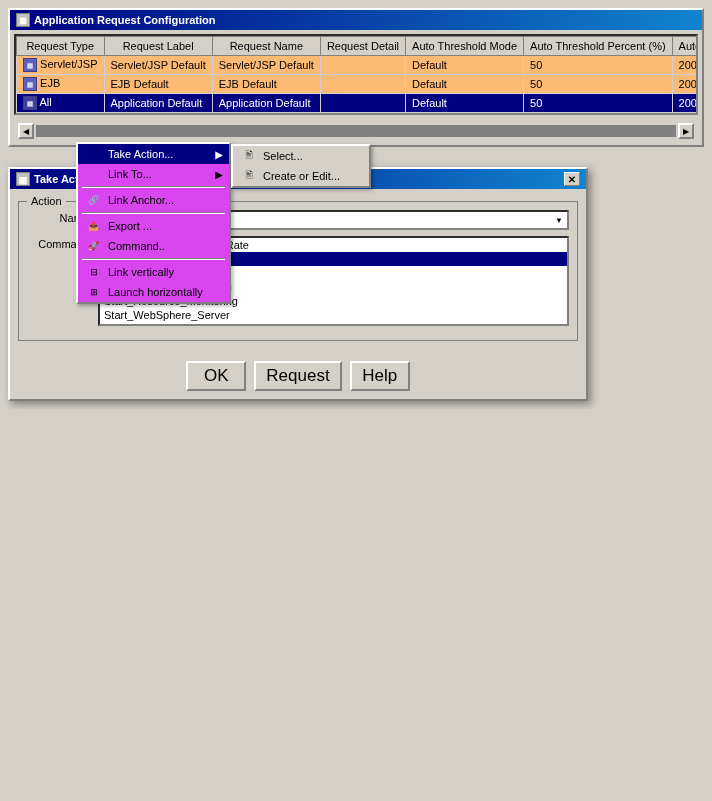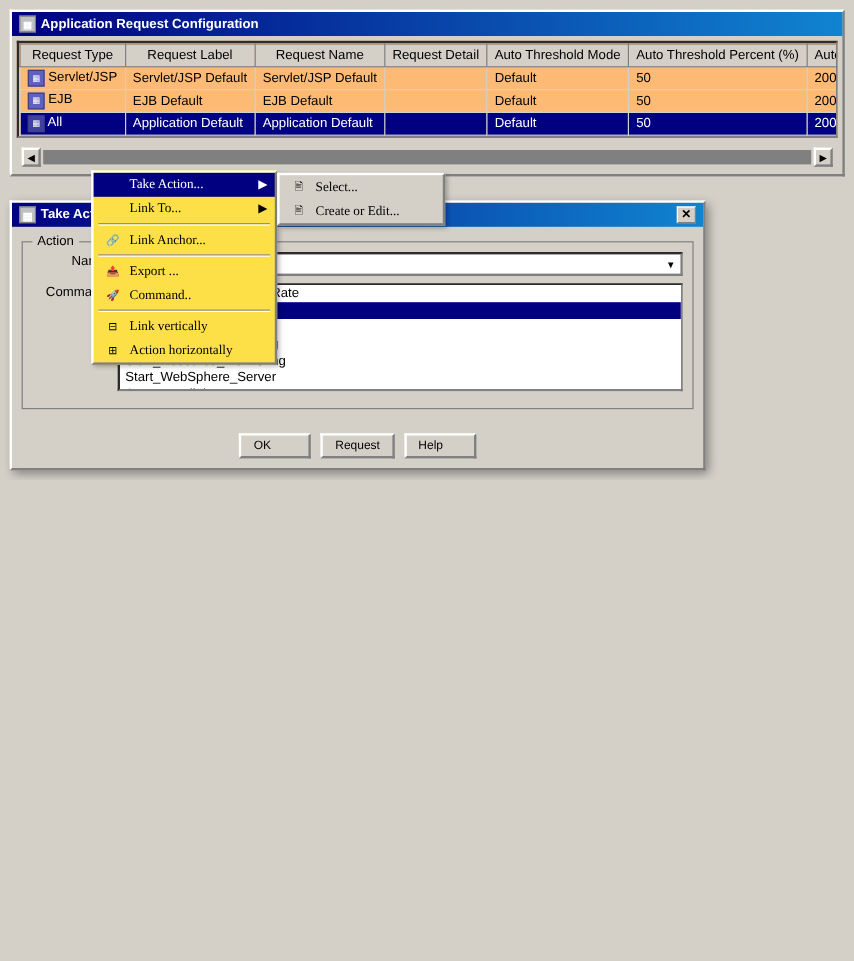--- a/index.html
+++ b/index.html
@@ -76,27 +76,26 @@
       border: 1px solid #404080;
       font-size: 7px;
       color: white;
       text-align: center;
       line-height: 14px;
     }
     .context-menu {
       position: absolute;
       top: 108px;
       left: 66px;
-      background: #fde047;
+      background: #d946ef;
       border: 2px solid;
       border-color: #ffffff #808080 #808080 #ffffff;
       box-shadow: 2px 2px 4px rgba(0,0,0,0.3);
       z-index: 100;
       min-width: 155px;
-      font-family: Liberation Serif, serif;
     }
     .menu-item {
       padding: 3px 20px 3px 8px;
       cursor: pointer;
       display: flex;
       align-items: center;
       gap: 6px;
       position: relative;
     }
     .menu-item:hover, .menu-item.active {
@@ -272,21 +271,22 @@
       gap: 8px;
       padding: 8px;
     }
     .btn {
       min-width: 60px;
       padding: 3px 10px;
       background: #d4d0c8;
       border: 2px solid;
       border-color: #ffffff #808080 #808080 #ffffff;
       cursor: pointer;
-      font-size: 10px;
+      font-size: 17px;
+      text-align: center;
     }
   </style>
 </head>
 <body>
 
 <div class="window">
   <div class="window-titlebar">
     <span class="window-titlebar-icon">▦</span>
     <span>Application Request Configuration</span>
   </div>
@@ -374,21 +374,21 @@
         <span class="menu-icon">🚀</span>
         <span>Command..</span>
       </div>
       <div class="menu-separator"></div>
       <div class="menu-item">
         <span class="menu-icon">⊟</span>
         <span>Link vertically</span>
       </div>
       <div class="menu-item">
         <span class="menu-icon">⊞</span>
-        <span>Action horizontally</span>
+        <span>Launch horizontally</span>
       </div>
 
       <div class="submenu">
         <div class="menu-item">
           <span class="menu-icon">🖹</span>
           <span>Select...</span>
         </div>
         <div class="menu-item">
           <span class="menu-icon">🖹</span>
           <span>Create or Edit...</span>

